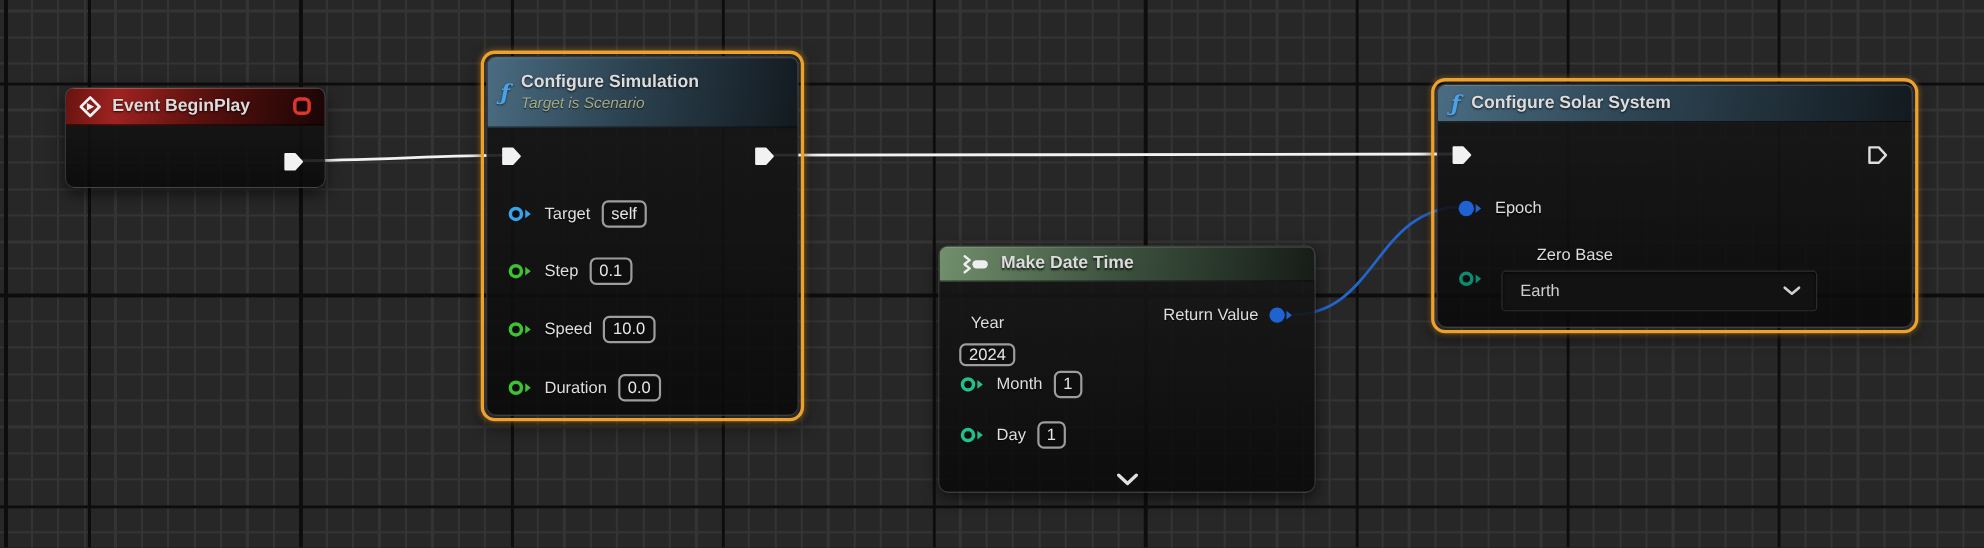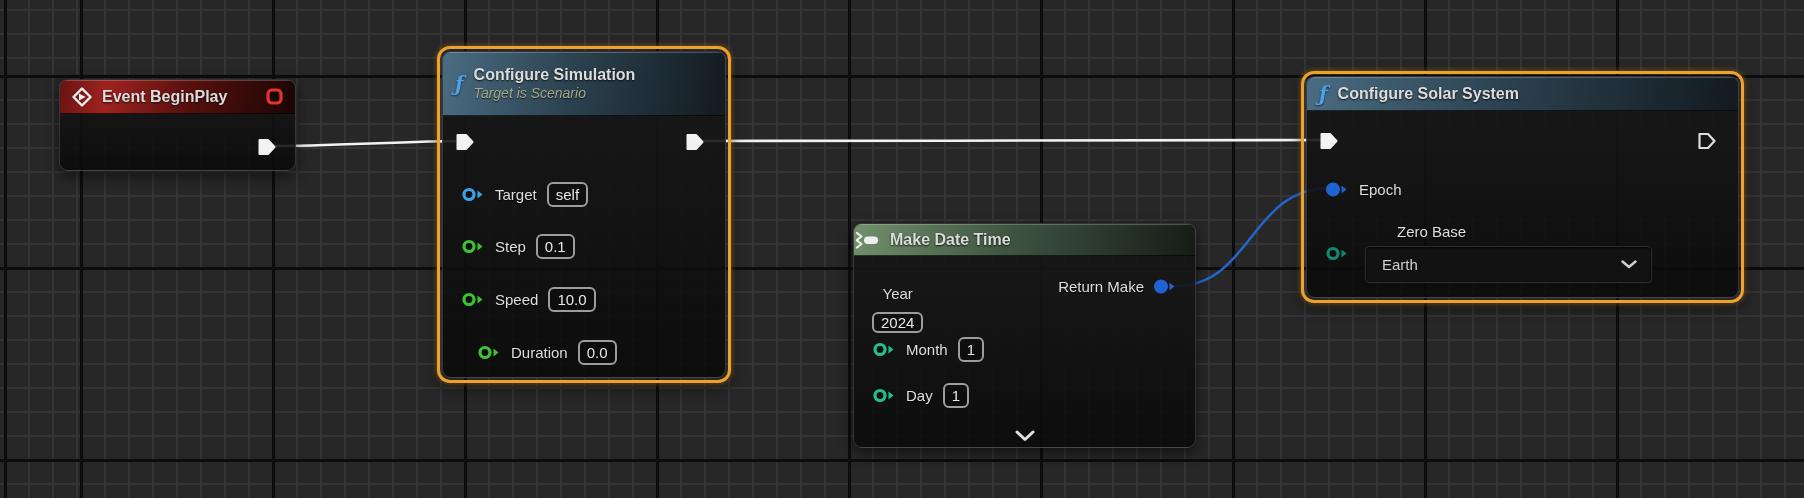--- a/index.html
+++ b/index.html
@@ -128,33 +128,33 @@
         <span class="vbox">0.1</span>
       </div>
       <div class="prow" style="top:233px;">
         <svg width="24" height="17" viewBox="0 0 24 17">
           <circle cx="8" cy="8.5" r="5" fill="#0d0d0d" stroke-width="3.2" stroke="#3fc231"></circle>
           <path d="M16.5 4.5 L21.5 8.5 L16.5 12.5 Z" fill="#3fc231"></path>
         </svg>
         <span class="plabel">Speed</span>
         <span class="vbox">10.0</span>
       </div>
-      <div class="prow" style="top:286px;margin-left:16px;">
+      <div class="prow" style="top:286px;">
         <svg width="24" height="17" viewBox="0 0 24 17">
           <circle cx="8" cy="8.5" r="5" fill="#0d0d0d" stroke-width="3.2" stroke="#3fc231"></circle>
           <path d="M16.5 4.5 L21.5 8.5 L16.5 12.5 Z" fill="#3fc231"></path>
         </svg>
         <span class="plabel">Duration</span>
         <span class="vbox">0.0</span>
       </div>
     </div>
   </div>
 
   <div class="node" style="left:853px;top:223px;width:343px;height:225px;">
-    <div class="hdr hdr-struct" style="padding-left:0;">
+    <div class="hdr hdr-struct" style="padding-left:20px;">
       <svg width="26" height="18" viewBox="0 0 26 18">
         <polyline points="3,2 7.5,5.5 3,9" fill="none" stroke="#eeeeee" stroke-width="2.2" stroke-linecap="round" stroke-linejoin="round"></polyline>
         <polyline points="3,9.5 7.5,13 3,16.5" fill="none" stroke="#eeeeee" stroke-width="2.2" stroke-linecap="round" stroke-linejoin="round"></polyline>
         <rect x="10" y="5.5" width="14" height="7.5" rx="3.75" fill="#eeeeee"></rect>
       </svg>
       <span class="title">Make Date Time</span>
     </div>
 
     <div class="prow" style="top:51px;flex-direction:column;">
       <svg width="24" height="17" viewBox="0 0 24 17">
@@ -175,21 +175,21 @@
     <div class="prow" style="top:157px;">
       <svg width="24" height="17" viewBox="0 0 24 17">
         <circle cx="8" cy="8.5" r="5" fill="#0d0d0d" stroke-width="3.2" stroke="#23c08e"></circle>
         <path d="M16.5 4.5 L21.5 8.5 L16.5 12.5 Z" fill="#23c08e"></path>
       </svg>
       <span class="plabel">Day</span>
       <span class="vbox">1</span>
     </div>
 
     <div class="prow-r" style="top:48px;right:18px;">
-      <span class="plabel">Return Make</span>
+      <span class="plabel">Return Value</span>
       <svg width="24" height="17" viewBox="0 0 24 17">
         <circle cx="8" cy="8.5" r="7" fill="#1f63d3"></circle>
         <path d="M16.5 4.5 L21.5 8.5 L16.5 12.5 Z" fill="#1f63d3"></path>
       </svg>
     </div>
 
     <svg class="expand-btn" width="22" height="12" viewBox="0 0 22 12">
       <polyline points="3,2 11,9.5 19,2" fill="none" stroke="#e0e0e0" stroke-width="3" stroke-linecap="round" stroke-linejoin="round"></polyline>
     </svg>
   </div>

